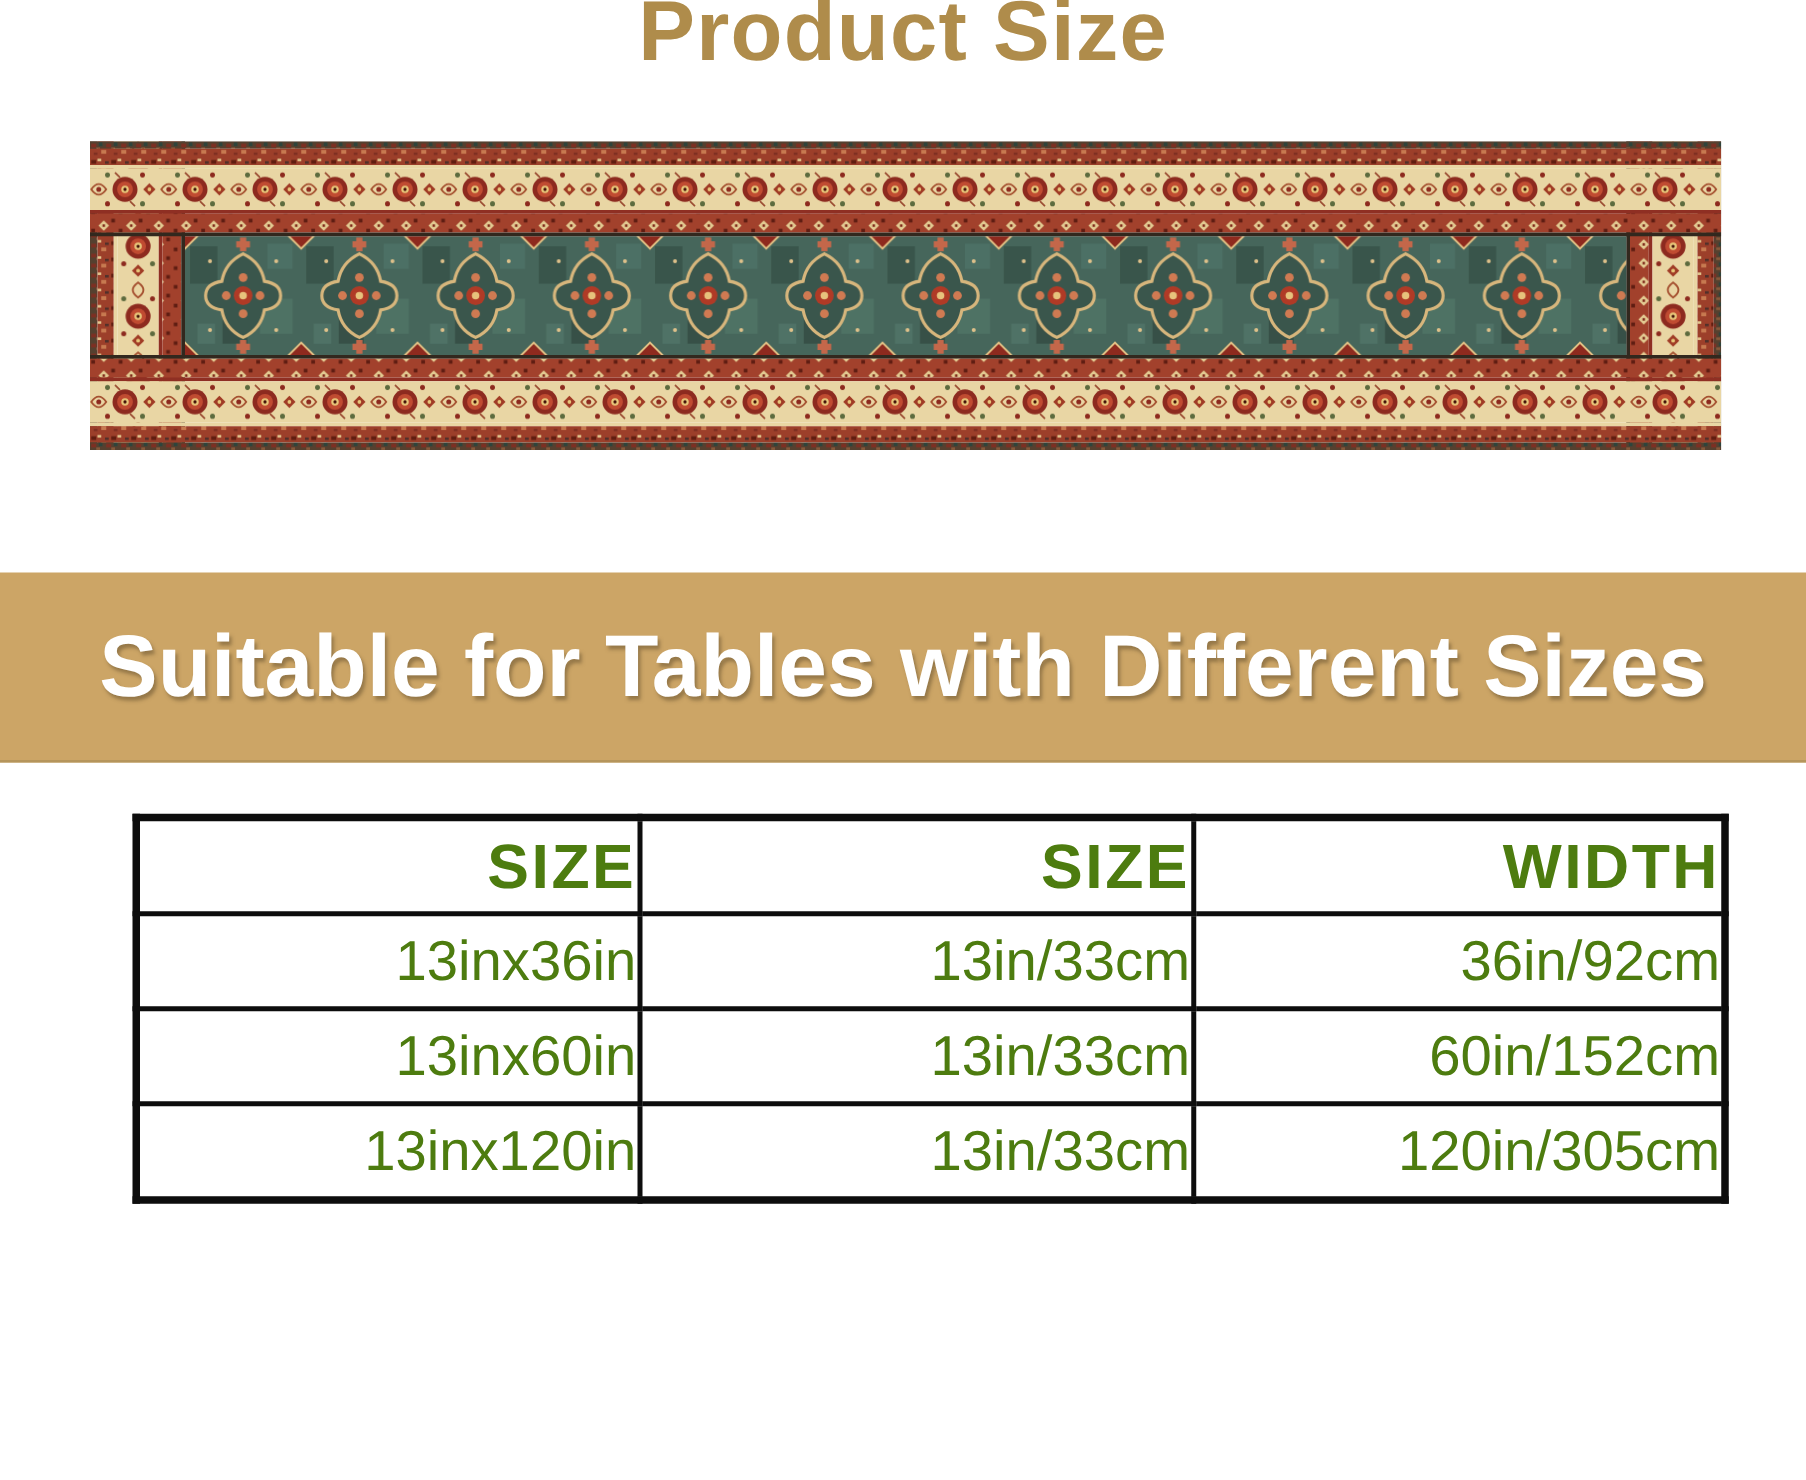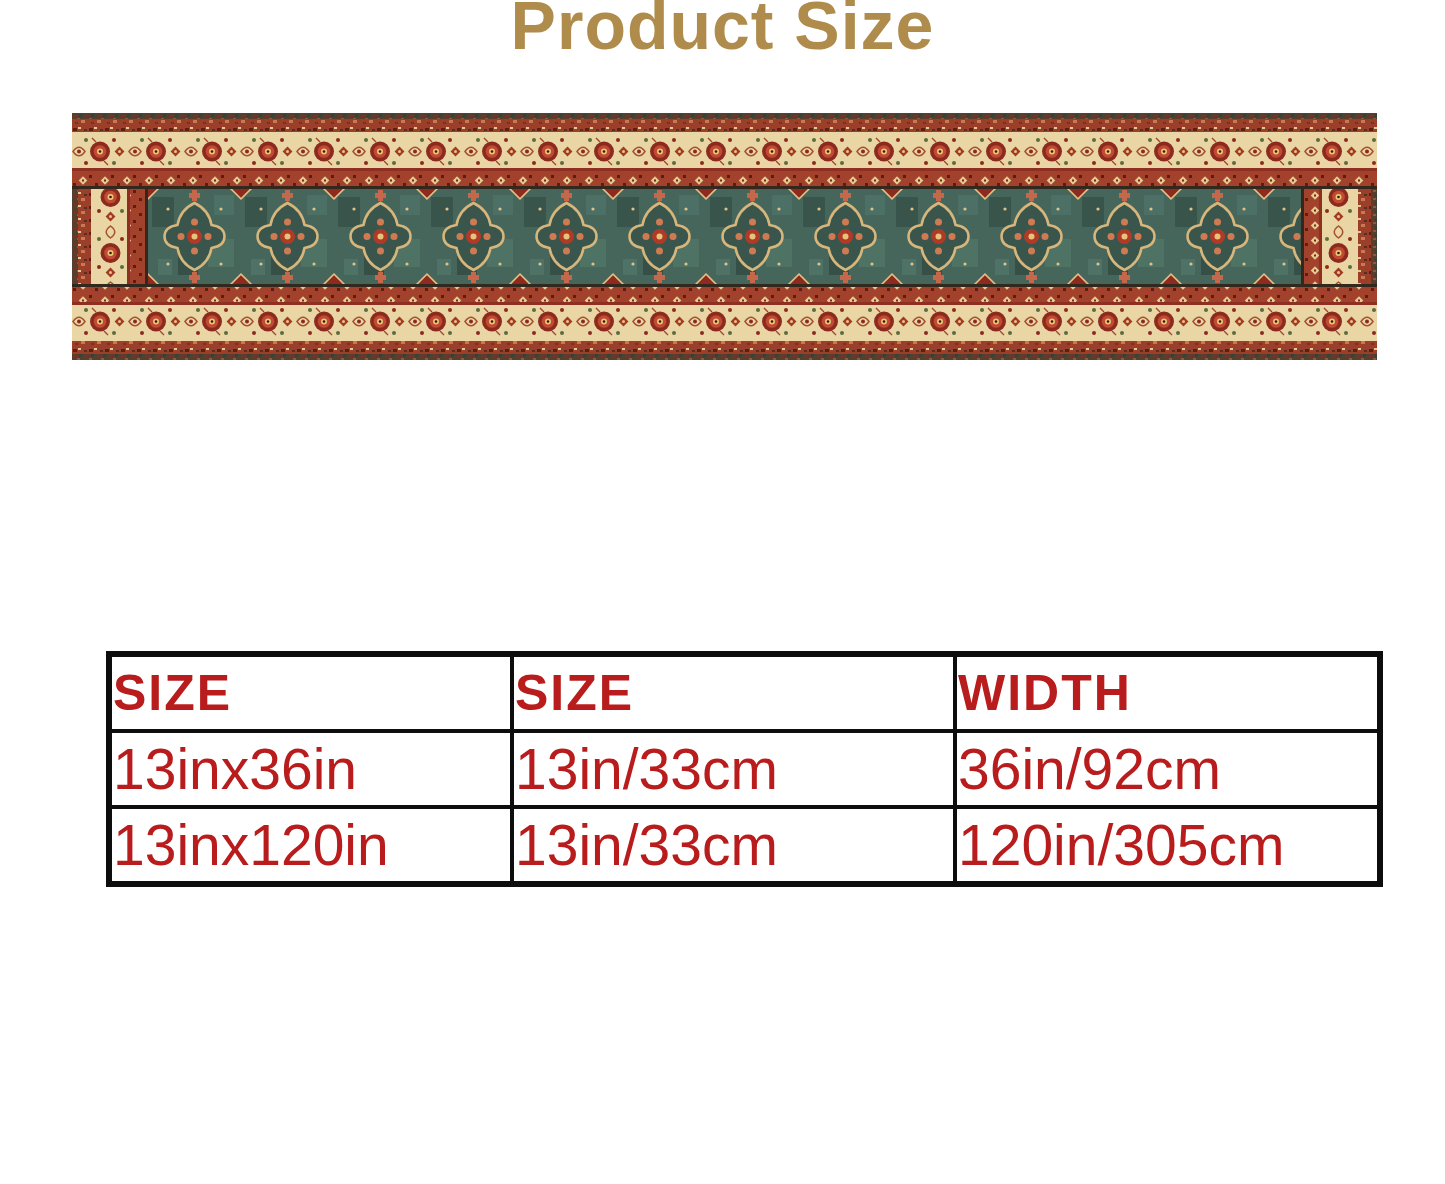--- a/index.html
+++ b/index.html
@@ -10,24 +10,24 @@
   .rug-wrap{position:absolute;left:72px;top:113px;width:1305px;height:247px;}
   .rug-wrap svg{display:block;}
   .banner{position:absolute;left:0;top:458px;width:1445px;height:152px;
         display:flex;align-items:center;justify-content:center;
         border-bottom:2px solid #b5955c;box-sizing:border-box;}
   .banner-text{font-size:70px;font-weight:bold;white-space:nowrap;
         text-shadow:2px 3px 3px rgba(96,76,44,0.5);}
   table.size-table{position:absolute;left:106px;top:651px;width:1271px;
         border-collapse:collapse;table-layout:fixed;background:#ffffff;}
   table.size-table{border:6px solid #0d0d0d;}
-  table.size-table th, table.size-table td{border:4px solid #0d0d0d;text-align:left;
-        vertical-align:middle;color:#b91c1c;overflow:hidden;}
+  table.size-table th, table.size-table td{border:4px solid #0d0d0d;text-align:right;
+        vertical-align:middle;color:#4d7c0f;overflow:hidden;}
   table.size-table th{height:70px;font-size:50px;font-weight:bold;letter-spacing:2px;}
-  table.size-table td{height:70px;font-size:57px;font-weight:normal;letter-spacing:0px;}
+  table.size-table td{height:70px;font-size:45px;font-weight:normal;letter-spacing:0px;}
 </style>
 </head>
 <body>
 
 <div class="page">
 
   <div class="page-title" style="color: rgb(175, 140, 75);">Product Size</div>
 
   <div class="rug-wrap">
     <svg width="1305" height="247" viewBox="0 0 1305 247" preserveAspectRatio="none">
@@ -174,20 +174,23 @@
       <rect x="0" y="171" width="1305" height="3" fill="#32281e"></rect>
       <rect x="0" y="174" width="1305" height="15" fill="url(#redband)"></rect>
       <rect x="0" y="189" width="1305" height="3" fill="#8f2f23"></rect>
       <rect x="0" y="192" width="1305" height="33" fill="url(#creamB)"></rect>
       <rect x="0" y="225" width="1305" height="3" fill="#e9d6a4"></rect>
       <rect x="0" y="228" width="1305" height="13" fill="url(#speck)"></rect>
       <rect x="0" y="241" width="1305" height="6" fill="url(#edge)"></rect>
     </svg>
   </div>
 
+  <div class="banner" style="background: rgb(204, 165, 102);">
+    <span class="banner-text" style="color: rgb(255, 255, 255);">Suitable for Tables with Different Sizes</span>
+  </div>
 
   <table class="size-table">
     <colgroup>
       <col style="width:403px">
       <col style="width:443px">
       <col style="width:425px">
     </colgroup>
     <thead>
       <tr>
           <th>SIZE</th>
@@ -195,20 +198,25 @@
           <th>WIDTH</th>
         </tr>
     </thead>
     <tbody>
         <tr>
           <td>13inx36in</td>
           <td>13in/33cm</td>
           <td>36in/92cm</td>
         </tr>
         <tr>
+          <td>13inx60in</td>
+          <td>13in/33cm</td>
+          <td>60in/152cm</td>
+        </tr>
+        <tr>
           <td>13inx120in</td>
           <td>13in/33cm</td>
           <td>120in/305cm</td>
         </tr>
       </tbody>
   </table>
 
 </div>
 
 </body></html>

